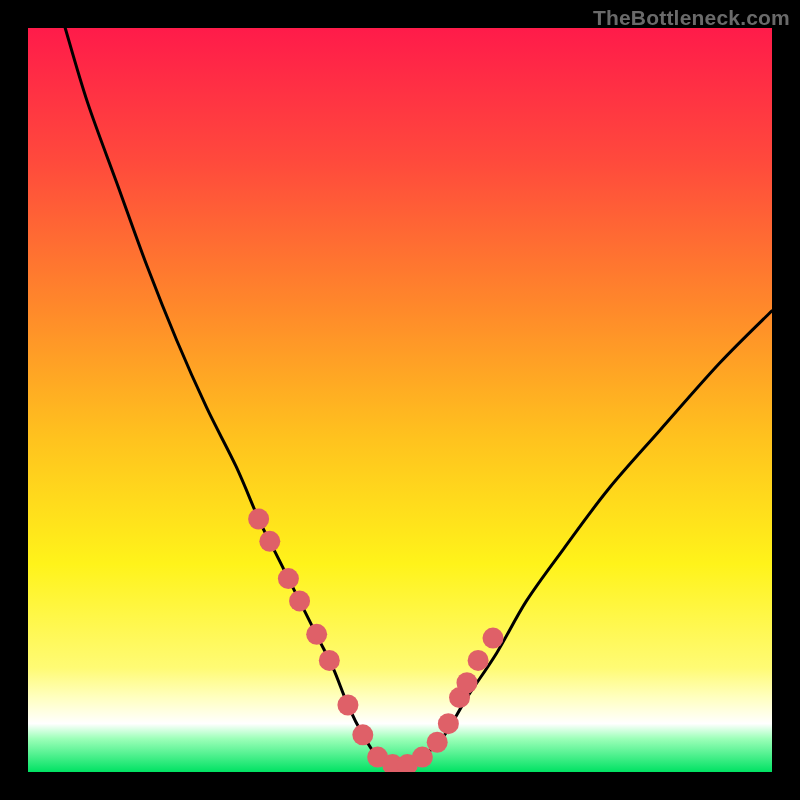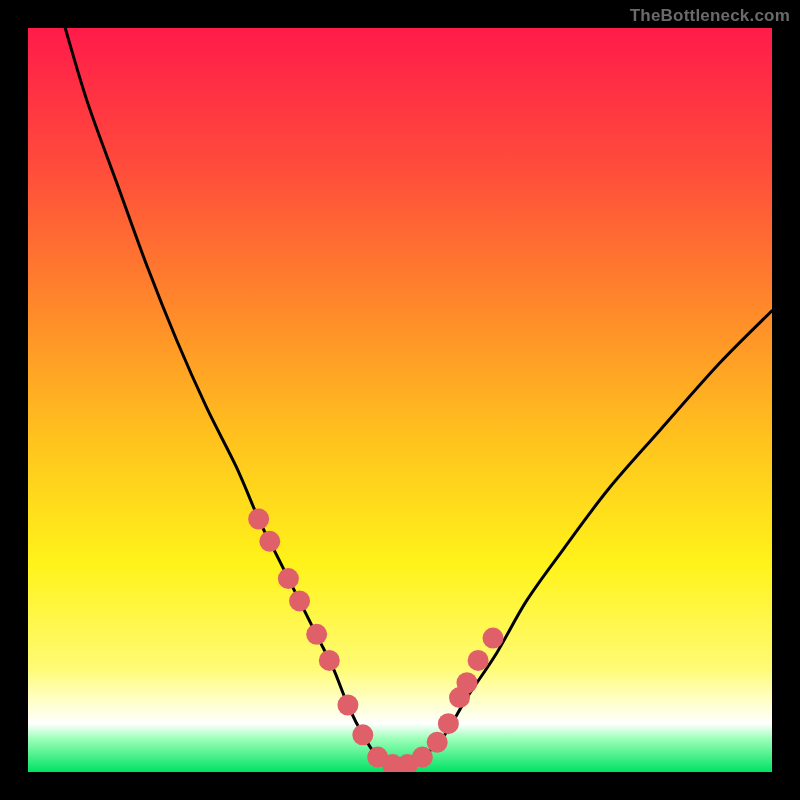--- a/index.html
+++ b/index.html
@@ -23,21 +23,21 @@
     left: 28px;
     top: 28px;
     width: 744px;
     height: 744px;
     overflow: hidden;
   }
   .attribution {
     position: absolute;
     top: 6px;
     right: 10px;
-    font-size: 17px;
+    font-size: 21px;
     font-weight: 600;
     color: #6a6a6a;
     letter-spacing: 0.2px;
     font-family: Arial, sans-serif;
   }
   svg { display: block; }
 </style>
 </head>
 <body>
 

